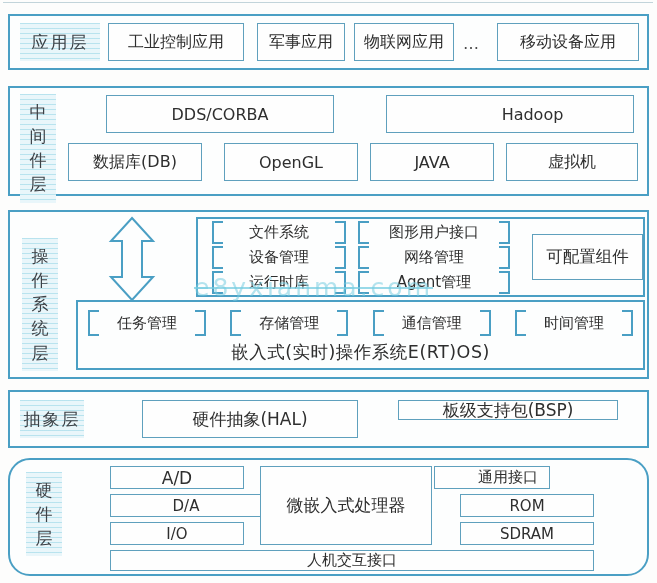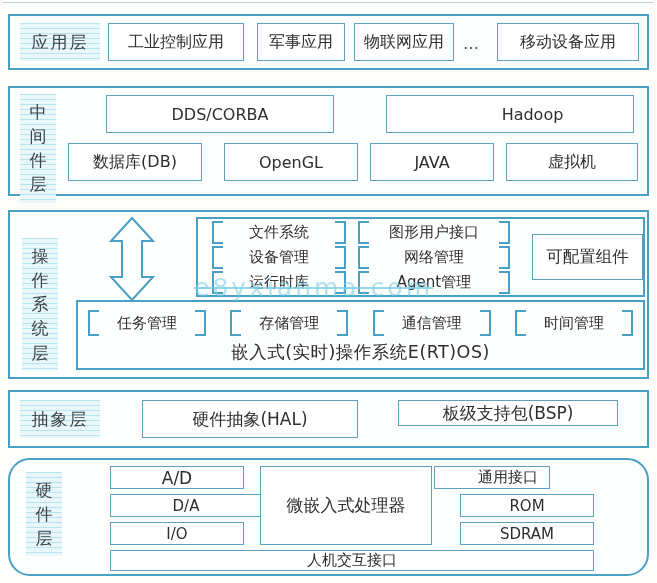--- a/index.html
+++ b/index.html
@@ -120,23 +120,23 @@
         <div class="bbox" style="width:118px; height:26px;">通信管理</div>
         <div class="bbox" style="width:118px; height:26px;">时间管理</div>
       </div>
       <div class="kernel-line">嵌入式(实时)操作系统E(RT)OS)</div>
     </div>
   </div>
 
   <div class="watermark">e8yxianma.com</div>
 
   <div class="layer" style="top:390px; height:58px;">
-    <div class="hlabel" style="left:10px; top:8px; width:80px; height:38px;">抽象层</div>
+    <div class="hlabel" style="left:10px; top:8px; width:64px; height:38px;">抽象层</div>
     <div class="pbox" style="left:132px; top:8px; width:216px; height:38px; font-size:17px;">硬件抽象(HAL)</div>
-    <div class="pbox" style="left:388px; top:8px; width:220px; height:26px; font-size:17px;">板级支持包(BSP)</div>
+    <div class="pbox" style="left:388px; top:8px; width:220px; height:20px; font-size:17px;">板级支持包(BSP)</div>
   </div>
 
   <div class="layer" style="top:458px; height:118px;border-radius:22px;">
     <div class="vlabel" style="left:16px; top:12px;">硬件层</div>
 
     <div class="pbox" style="left:100px; top:6px; width:134px; height:23px; font-size:17px;">A/D</div>
     <div class="pbox" style="left:100px; top:34px; width:152px; height:23px; font-size:15px;">D/A</div>
     <div class="pbox" style="left:100px; top:62px; width:134px; height:23px; font-size:15px;">I/O</div>
 
     <div class="pbox" style="left:250px; top:6px; width:172px; height:79px; font-size:17px;">微嵌入式处理器</div>

